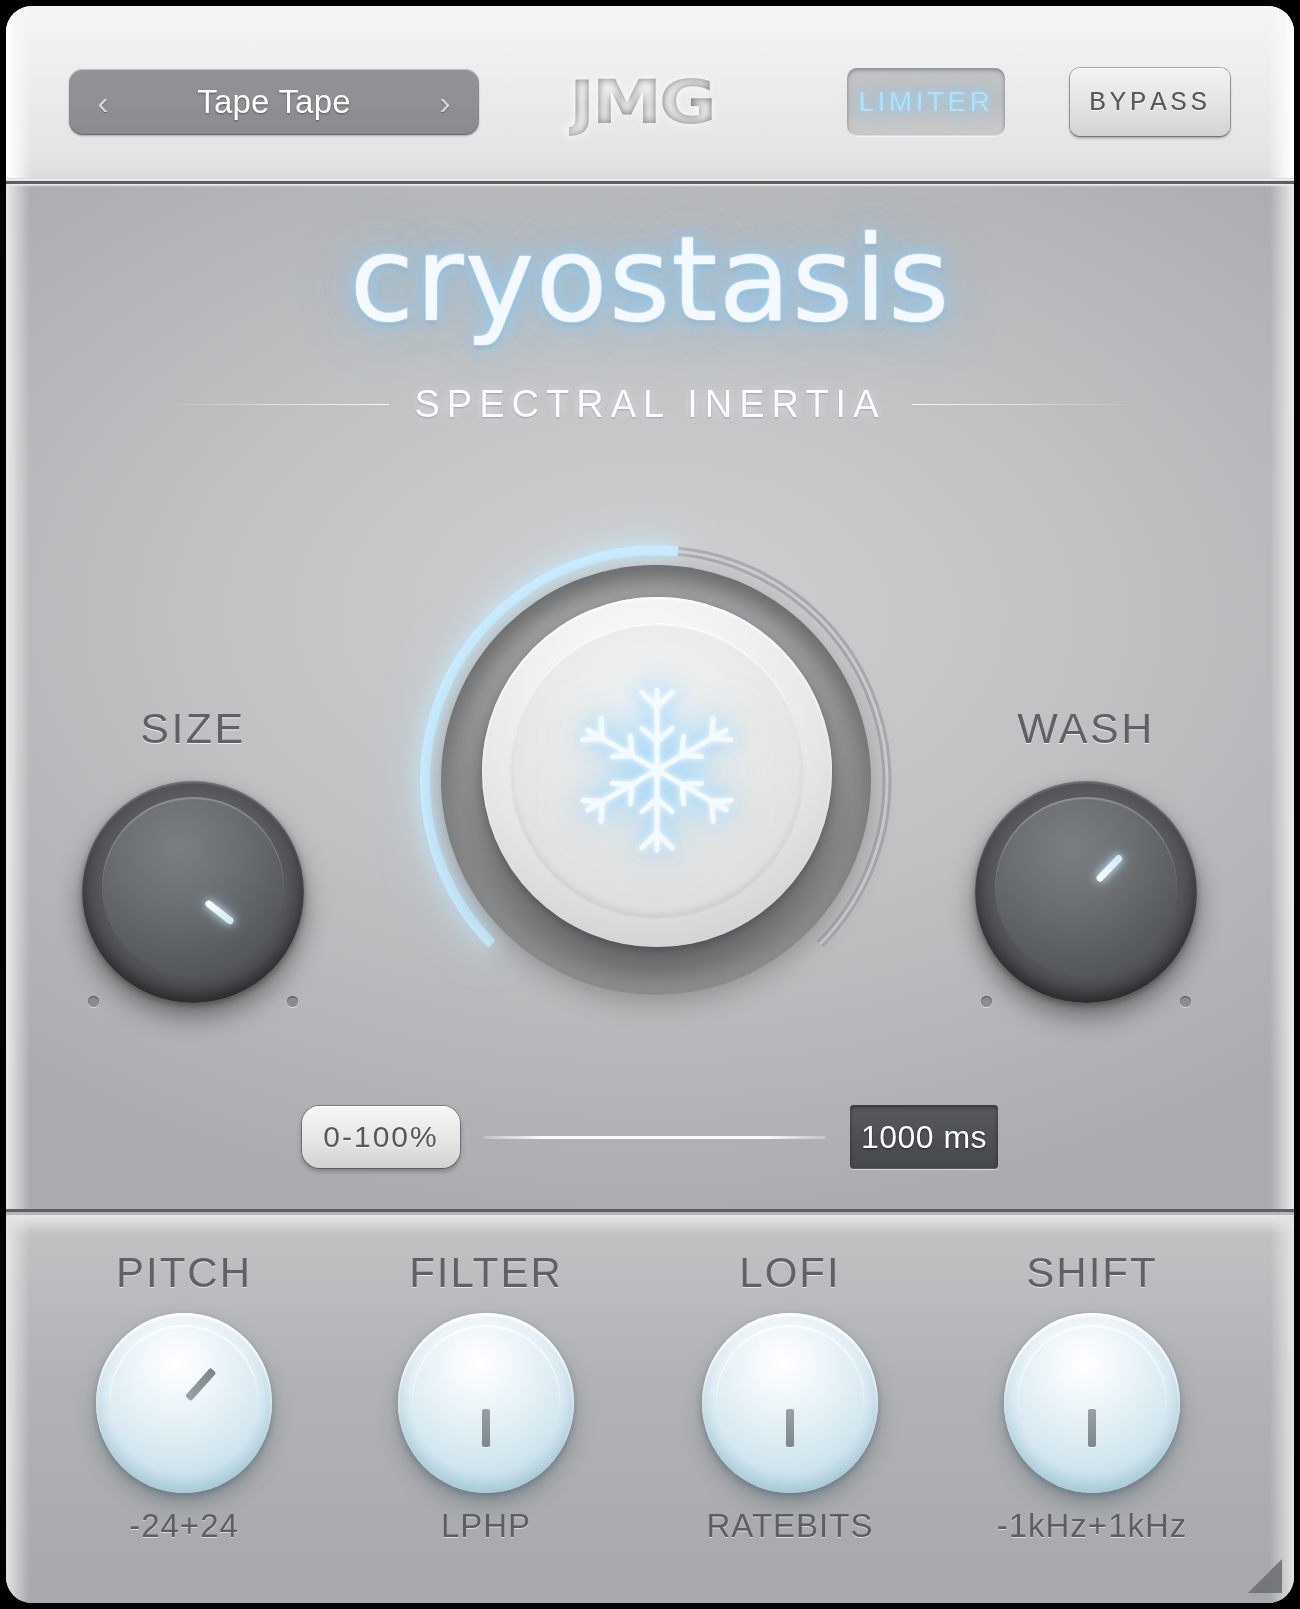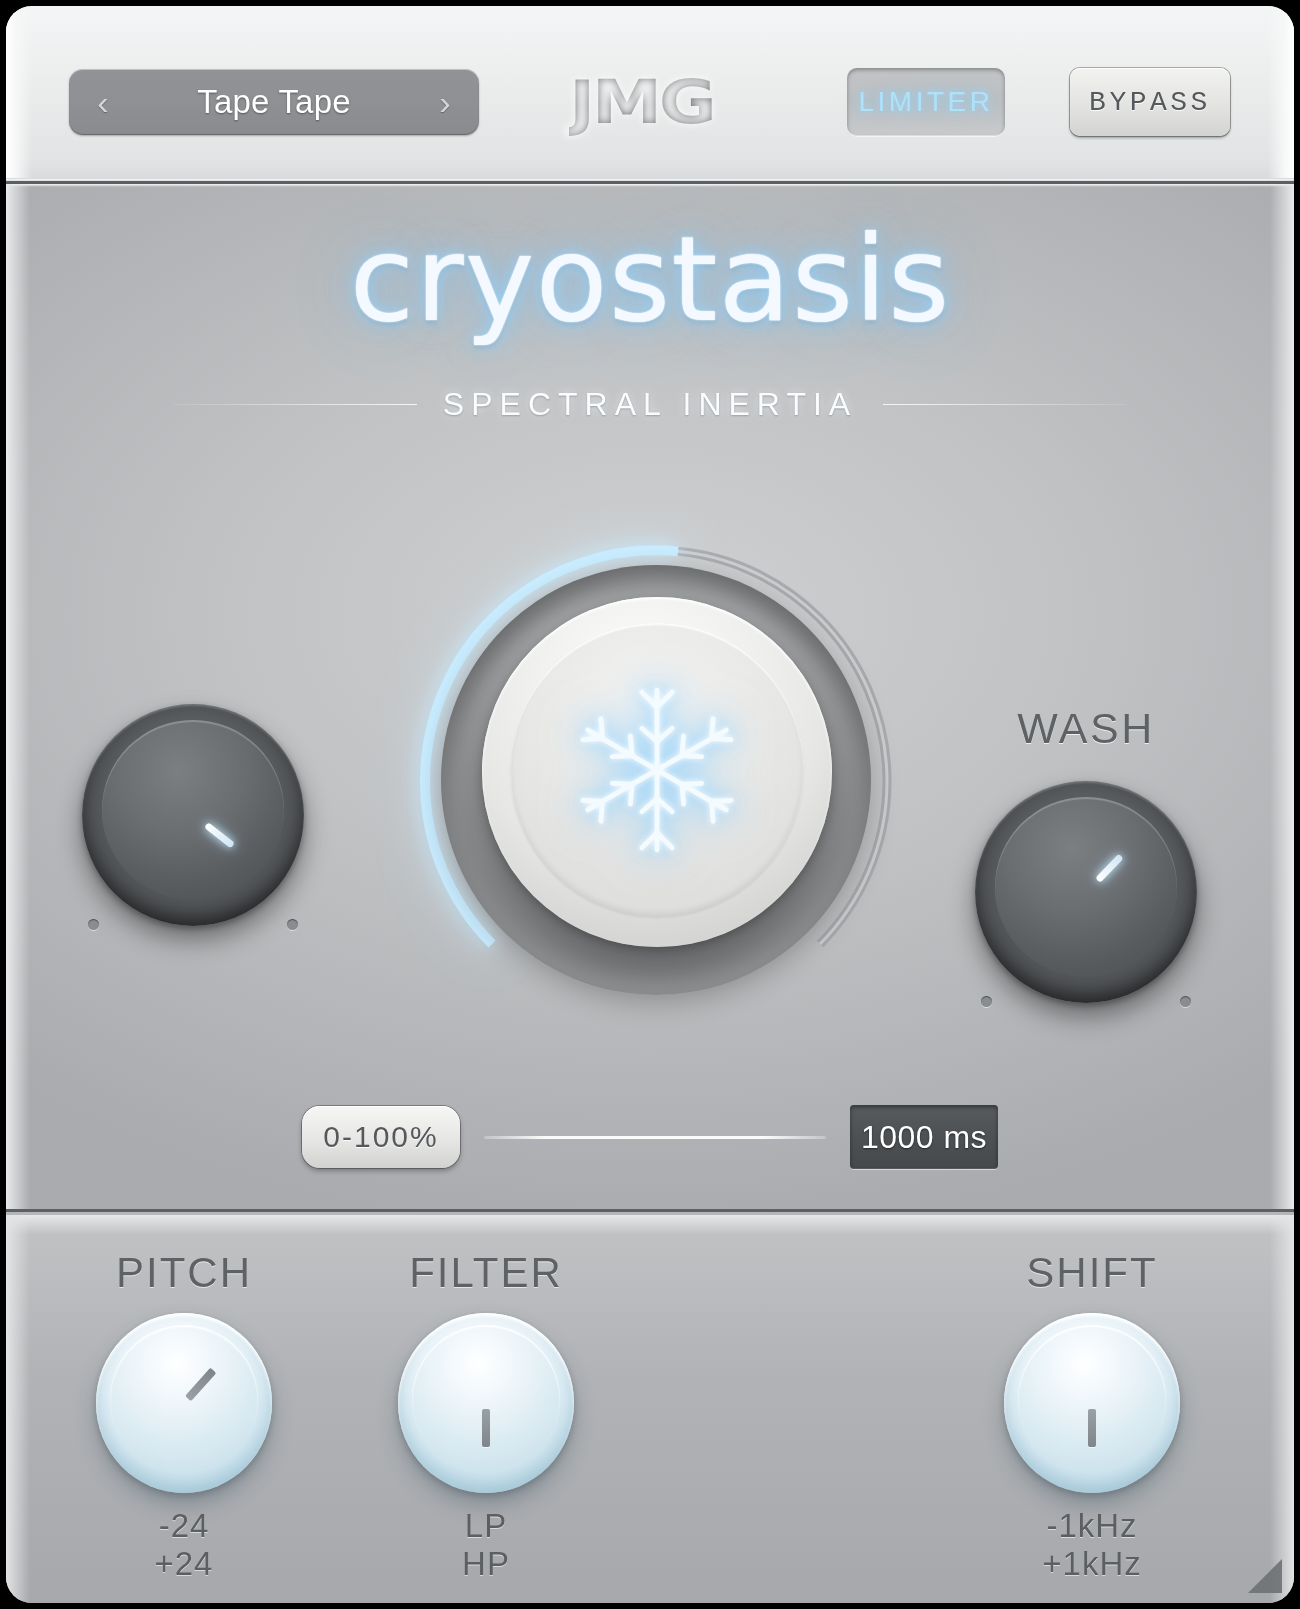--- a/index.html
+++ b/index.html
@@ -219,21 +219,21 @@
   }
   .sub-rule {
     flex: 1;
     height: 1px;
     background: linear-gradient(90deg, rgba(255,255,255,0.1), rgba(255,255,255,0.85));
   }
   .sub-rule.right {
     background: linear-gradient(270deg, rgba(255,255,255,0.1), rgba(255,255,255,0.85));
   }
   #subtitle {
-    font-size: 32px;
+    font-size: 38px;
     letter-spacing: 7px;
     color: #fbfcfd;
     text-shadow: 0 1px 2px rgba(110,125,138,0.55), 0 0 10px rgba(255,255,255,0.5);
     white-space: nowrap;
   }
 
   
   #freeze-wrap {
     position: absolute;
     left: 369px; top: 315px;
@@ -494,24 +494,23 @@
     border-radius: 2px;
     background: linear-gradient(180deg, #9aa1a6, #7f868b);
     box-shadow: 0 1px 0 rgba(255,255,255,0.55);
   }
   .range-row {
     position: relative;
     width: 300px;
     margin-top: 14px;
     height: 40px;
     display: flex;
-    justify-content: flex-start;
+    justify-content: center;
     padding: 0 8px;
     box-sizing: border-box;
-    flex-direction: column;
   }
   .range-lbl {
     font-size: 33px;
     letter-spacing: 1px;
     color: #5c5f62;
     text-shadow: 0 1px 0 rgba(255,255,255,0.55);
     user-select: none;
     white-space: nowrap;
   }
 
@@ -609,20 +608,21 @@
               <path d="M73.8 115 L53 114 M73.8 115 L72 136"></path>
               <path d="M157.4 67 L178 68 M157.4 67 L159 46"></path>
               <path d="M126.2 85 L147 86 M126.2 85 L128 64"></path>
             </g>
           </svg>
         </div>
       </div>
     </div>
 
     <div id="size-group" class="side-knob-group">
+      <div class="side-label">SIZE</div>
       <div class="dark-knob">
         <div class="dark-knob-cap"></div>
         <div class="dark-knob-pointer" id="size-pointer" style="transform: rotate(-52deg);">
             <i></i>
           </div>
         <span class="knob-dot left"></span>
         <span class="knob-dot right"></span>
       </div>
     </div>
 
@@ -670,20 +670,33 @@
         <div class="light-knob-pointer" id="filter-pointer" style="transform: rotate(0deg);">
             <i></i>
           </div>
       </div>
       <div class="range-row">
         <span class="range-lbl">LP</span>
         <span class="range-lbl">HP</span>
       </div>
     </div>
 
+    <div id="lofi-group" class="small-knob-group">
+      <div class="small-label">LOFI</div>
+      <div class="light-knob">
+        <div class="light-knob-cap"></div>
+        <div class="light-knob-pointer" id="lofi-pointer" style="transform: rotate(0deg);">
+            <i></i>
+          </div>
+      </div>
+      <div class="range-row">
+        <span class="range-lbl">RATE</span>
+        <span class="range-lbl">BITS</span>
+      </div>
+    </div>
 
     <div id="shift-group" class="small-knob-group">
       <div class="small-label">SHIFT</div>
       <div class="light-knob">
         <div class="light-knob-cap"></div>
         <div class="light-knob-pointer" id="shift-pointer" style="transform: rotate(0deg);">
             <i></i>
           </div>
       </div>
       <div class="range-row">

